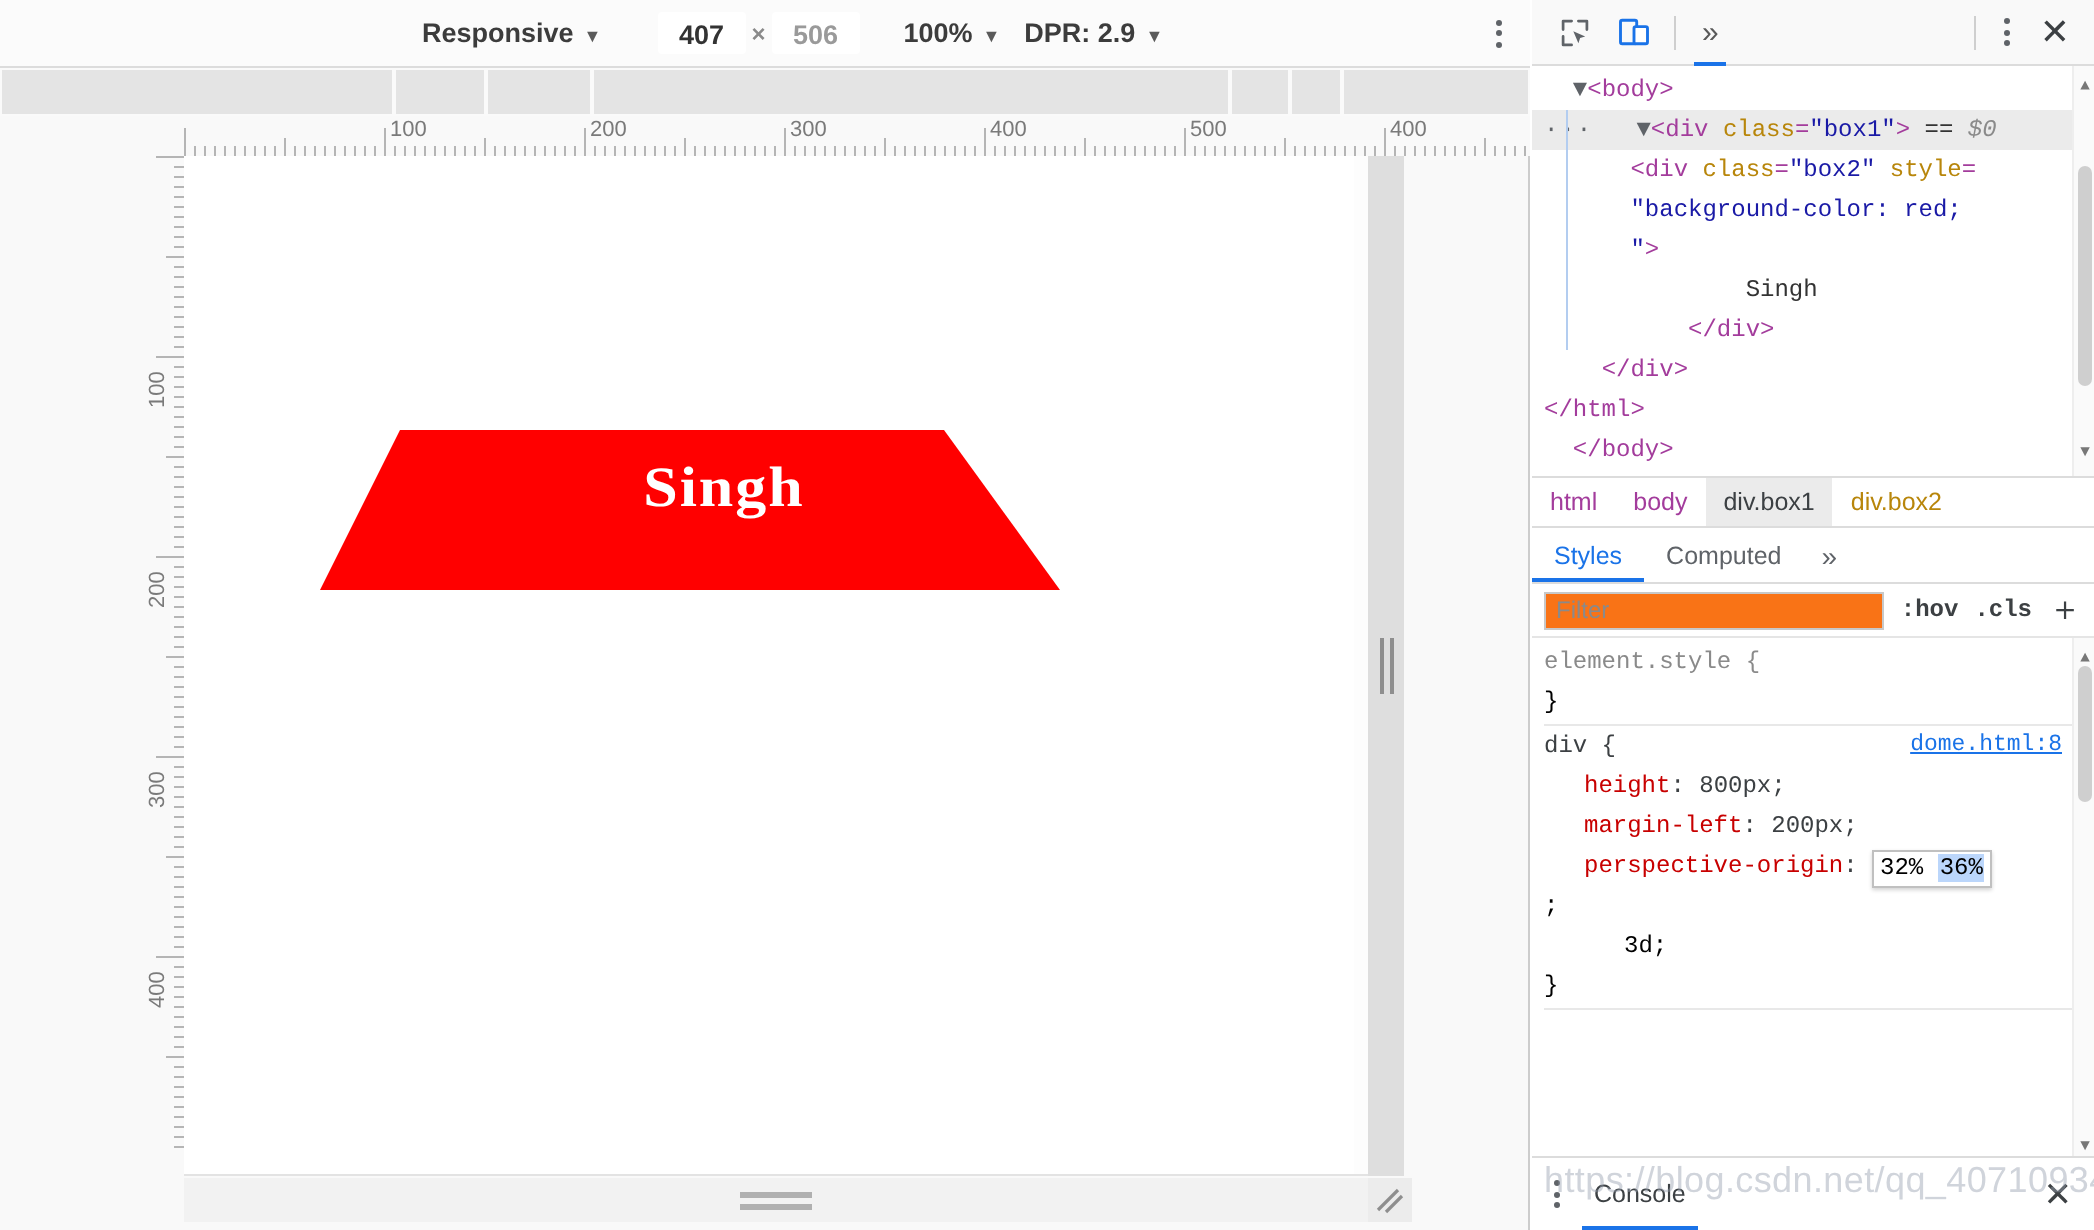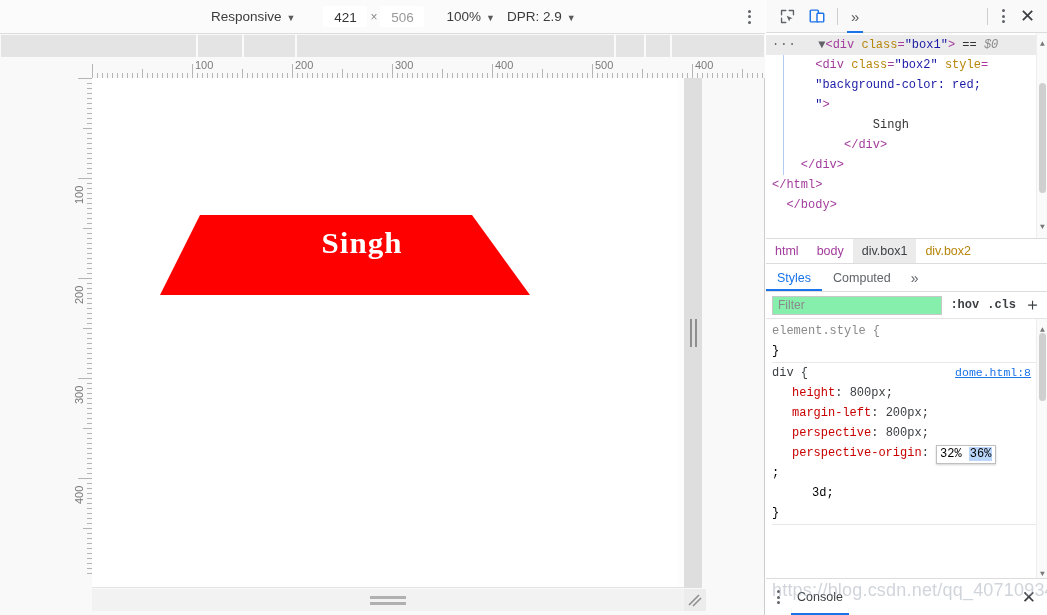--- a/index.html
+++ b/index.html
@@ -18,21 +18,21 @@
     background: #f9f9f9;
     border-right: 1px solid #cdcdcd;
   }
 
   
   #device-toolbar {
     position: absolute; left: 0; top: 0;
     width: 765px; height: 34px;
     background: #fbfbfb;
     border-bottom: 1px solid #dcdcdc;
-    display: flex; align-items: center;
+    display: flex; align-items: center; font-weight: bold;
   }
   .dt-spacer { flex: 0 0 205px; }
   .dt-item {
     font-size: 13.5px; color: #3c3c3c;
     display: flex; align-items: center; gap: 5px;
     padding: 0 6px; height: 22px; white-space: nowrap;
   }
   .dt-caret { font-size: 9px; color: #5a5a5a; position: relative; top: 1px; }
   .dt-num {
     width: 44px; height: 21px; line-height: 21px;
@@ -235,21 +235,21 @@
     height: 2px; background: #1a73e8;
   }
   .stab-more { display: flex; align-items: center; padding: 0 9px; color: #5f6368; font-size: 14px; cursor: pointer; }
 
   
   #filter-row {
     height: 27px; display: flex; align-items: center; gap: 8px;
     padding: 0 6px; border-bottom: 1px solid #e5e5e5; background: #fff;
   }
   #filter-input {
-    flex: 1; height: 19px; border: 1px solid #c8c8c8; background: #86efac;
+    flex: 1; height: 19px; border: 1px solid #c8c8c8; background: #f97316;
     font-size: 12px; padding: 0 5px; color: #333;
     font-family: "Liberation Sans", sans-serif; outline: none;
   }
   #filter-input::placeholder { color: #8a8a8a; }
   .fbtn {
     font-family: "Liberation Mono", monospace; font-size: 12px;
     font-weight: bold; color: #3c4043; cursor: pointer; white-space: nowrap;
   }
   .fplus { font-size: 17px; color: #3c4043; cursor: pointer; line-height: 1; position: relative; top: -1px; }
 
@@ -320,21 +320,21 @@
 
   <div id="device-pane">
 
     <div id="device-toolbar">
       <div class="dt-spacer"></div>
       <div class="dt-item">
         <span>Responsive</span>
         <span class="dt-caret">▼</span>
       </div>
       <div class="dt-gap-a"></div>
-      <div class="dt-num">421</div>
+      <div class="dt-num">407</div>
       <span class="dt-x">×</span>
       <div class="dt-num dim">506</div>
       <div class="dt-gap-b"></div>
       <div class="dt-item">
         <span>100%</span>
         <span class="dt-caret">▼</span>
       </div>
       <div class="dt-item">
         <span>DPR: 2.9</span>
         <span class="dt-caret">▼</span>
@@ -658,20 +658,21 @@
           <i></i>
           <i></i>
           <i></i>
         </div>
       <div class="tb-close">✕</div>
     </div>
 
     <div id="dom-tree">
       <div class="guide"></div>
       <div id="dom-lines">
+          <div class="dom-line"><span>  </span><span class="t-arrow">▼</span><span class="t-punc">&lt;</span><span class="t-tag">body</span><span class="t-punc">&gt;</span></div>
           <div class="dom-line sel"><span class="t-dots">···</span> <span>  </span><span class="t-arrow">▼</span><span class="t-punc">&lt;</span><span class="t-tag">div</span><span class="t-text"> </span><span class="t-attr">class</span><span class="t-punc">=</span><span class="t-val">"box1"</span><span class="t-punc">&gt;</span><span class="t-text"> == </span><span class="t-gray">$0</span></div>
           <div class="dom-line"><span>      </span><span class="t-punc">&lt;</span><span class="t-tag">div</span><span class="t-text"> </span><span class="t-attr">class</span><span class="t-punc">=</span><span class="t-val">"box2"</span><span class="t-text"> </span><span class="t-attr">style</span><span class="t-punc">=</span></div>
           <div class="dom-line"><span>      </span><span class="t-val">"background-color: red;</span></div>
           <div class="dom-line"><span>      </span><span class="t-val">"</span><span class="t-punc">&gt;</span></div>
           <div class="dom-line"><span>              </span><span class="t-text">Singh</span></div>
           <div class="dom-line"><span>          </span><span class="t-punc">&lt;/</span><span class="t-tag">div</span><span class="t-punc">&gt;</span></div>
           <div class="dom-line"><span>    </span><span class="t-punc">&lt;/</span><span class="t-tag">div</span><span class="t-punc">&gt;</span></div>
           <div class="dom-line"><span></span><span class="t-punc">&lt;/</span><span class="t-tag">html</span><span class="t-punc">&gt;</span></div>
           <div class="dom-line"><span>  </span><span class="t-punc">&lt;/</span><span class="t-tag">body</span><span class="t-punc">&gt;</span></div>
         </div>
@@ -705,21 +706,20 @@
     <div id="rules">
       <div id="rules-body">
           <div class="rule-block">
             <div class="r-line"><span class="r-sel muted">element.style {</span></div>
             <div class="r-line">}</div>
           </div>
           <div class="rule-block">
             <div class="r-line"><span class="r-link">dome.html:8</span><span class="r-sel">div {</span></div>
             <div class="r-line"><span class="r-prop">height</span><span class="r-val">: </span><span class="r-val">800px;</span></div>
             <div class="r-line"><span class="r-prop">margin-left</span><span class="r-val">: </span><span class="r-val">200px;</span></div>
-            <div class="r-line"><span class="r-prop">perspective</span><span class="r-val">: </span><span class="r-val">800px;</span></div>
             <div class="r-line"><span class="r-prop">perspective-origin</span><span class="r-val">: </span><span class="edit-box"><span>32% </span><span class="edit-sel">36%</span></span></div>
             <div class="r-line">;</div>
             <div class="r-line r-indent2">3d;</div>
             <div class="r-line">}</div>
           </div>
         </div>
       <div id="rules-scroll">
         <div class="up">▲</div>
         <div class="thumb"></div>
         <div class="dn">▼</div>

